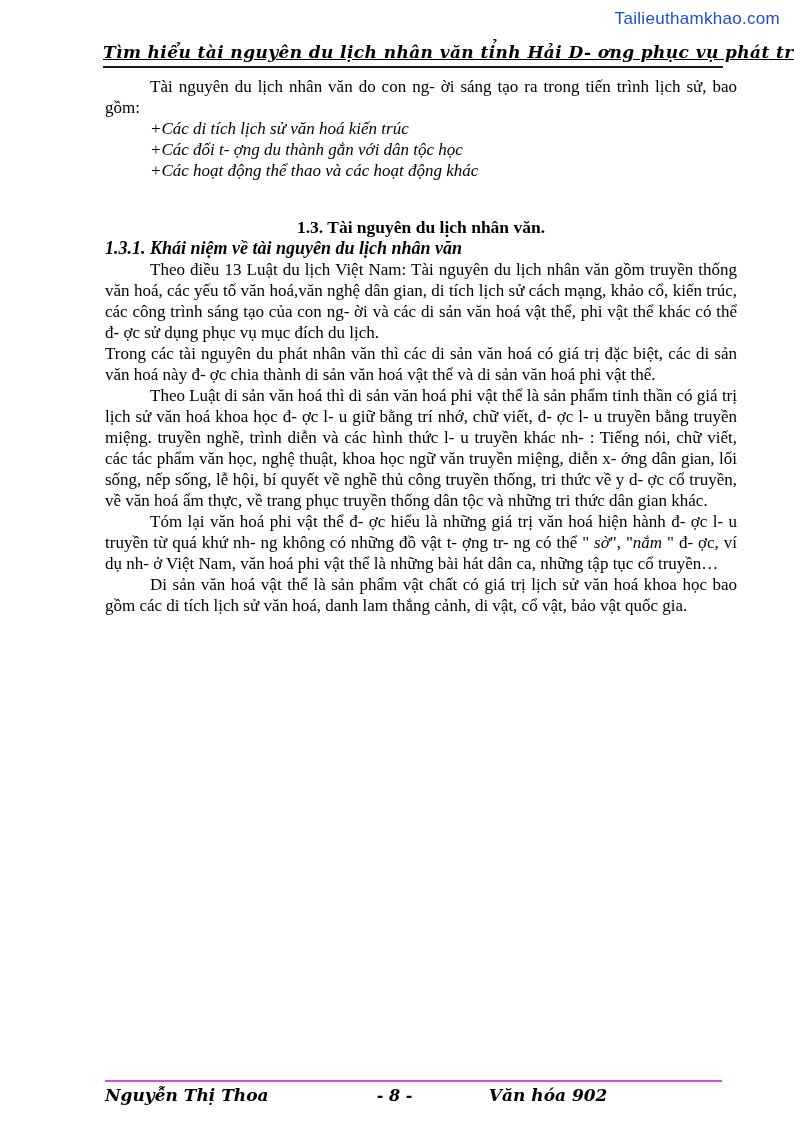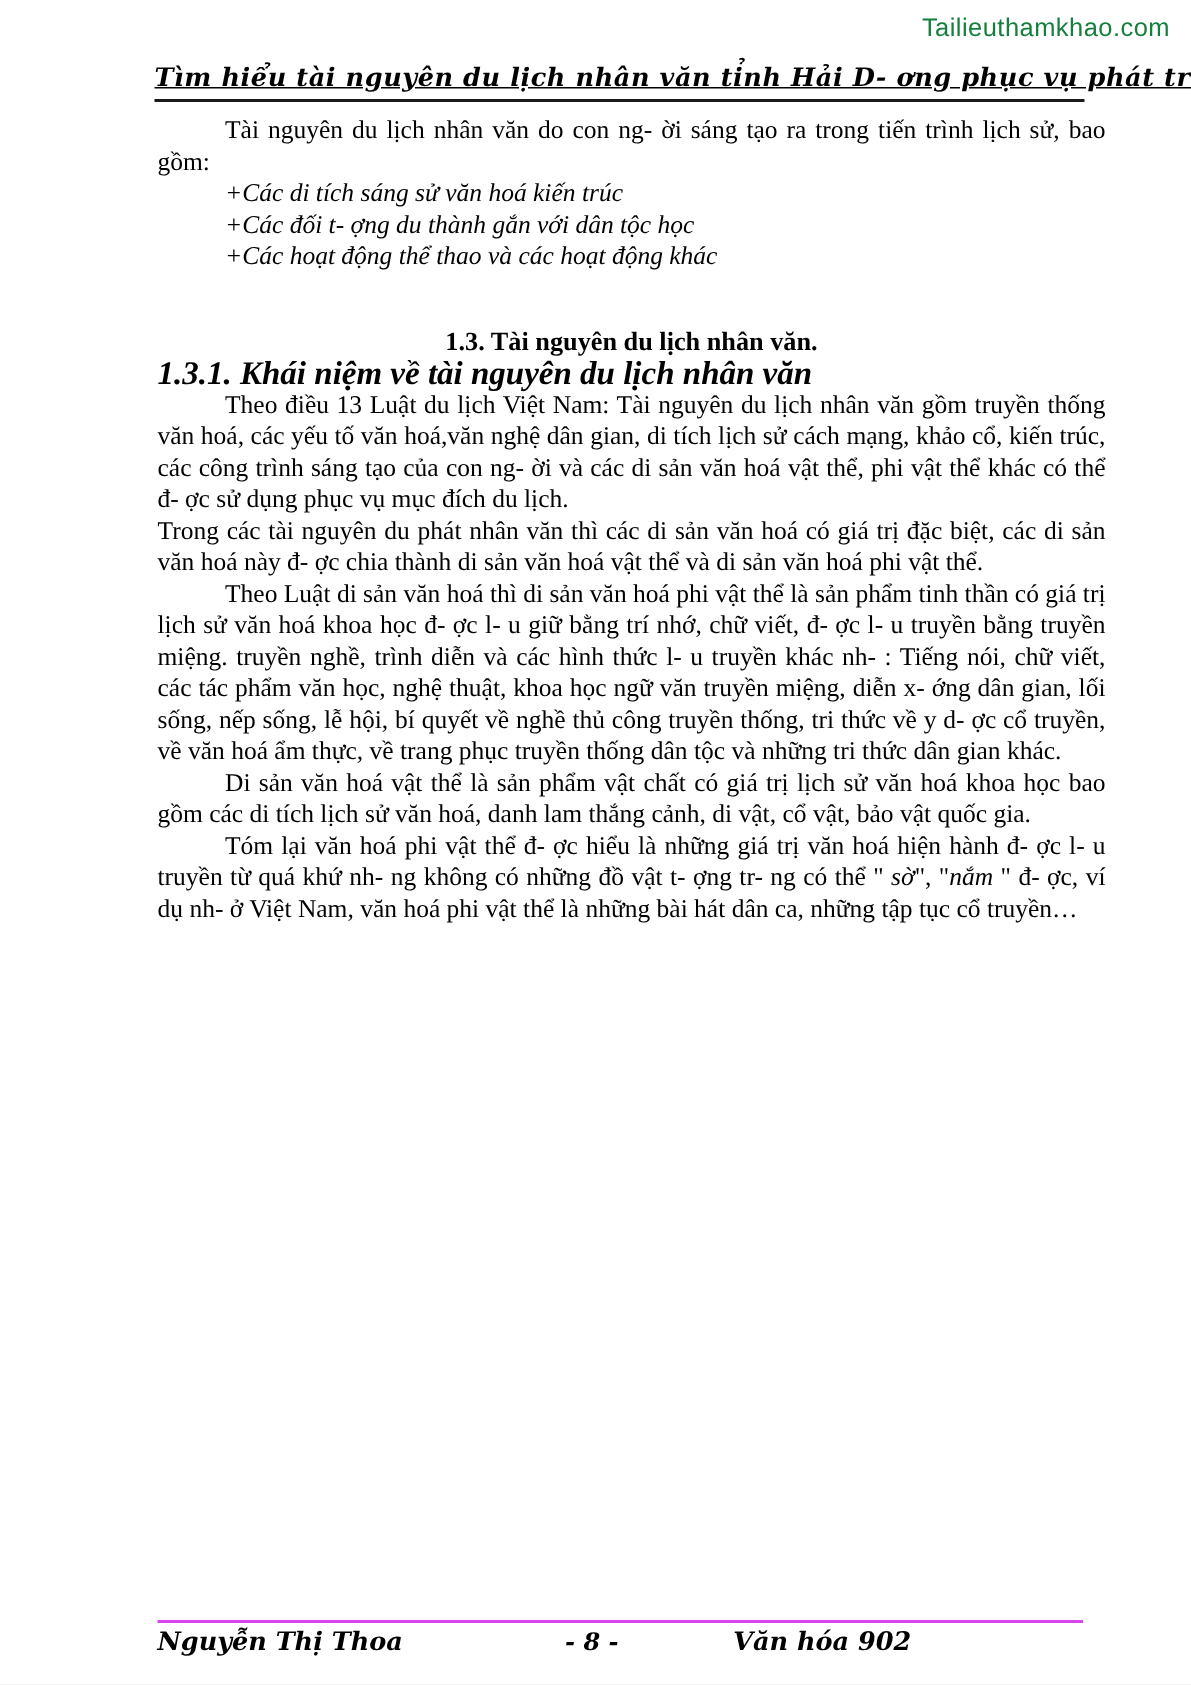--- a/index.html
+++ b/index.html
@@ -13,21 +13,21 @@
     color: #000000;
     font-family: "Liberation Serif", serif;
     overflow: hidden;
   }
   .watermark {
     position: absolute;
     top: 9px;
     right: 14px;
     font-family: "Liberation Sans", sans-serif;
     font-size: 17px;
-    color: #15803d;
+    color: #1d4ed8;
     letter-spacing: 0.3px;
   }
   .doc-header {
     position: absolute;
     top: 42px;
     left: 103px;
     width: 620px;
     text-align: center;
     font-family: "DejaVu Serif", serif;
     font-style: italic;
@@ -53,21 +53,21 @@
   .bullet-item { white-space: nowrap; }
   .section-heading {
     font-weight: 700;
     font-size: 17.5px;
     margin-top: 36px;
     text-align: center;
   }
   .subsection-heading {
     font-weight: 700;
     font-style: italic;
-    font-size: 22px;
+    font-size: 18px;
     text-align: left;
   }
   .doc-footer {
     position: absolute;
     top: 1080px;
     left: 105px;
     width: 617px;
     border-top: 2px solid #d946ef;
     padding-top: 3px;
     display: flex;
@@ -90,38 +90,38 @@
 
   <div class="doc-header">
     <span class="header-text">Tìm hiểu tài nguyên du lịch nhân văn tỉnh Hải D- ơng phục vụ phát triển du lịch</span>
   </div>
 
   <div class="content">
 
     <p class="para indent">Tài nguyên du lịch nhân văn do con ng- ời sáng tạo ra trong tiến trình lịch sử, bao gồm:</p>
 
     <div class="bullet-list">
-      <div class="bullet-item">+Các di tích sáng sử văn hoá kiến trúc</div>
+      <div class="bullet-item">+Các di tích lịch sử văn hoá kiến trúc</div>
       <div class="bullet-item">+Các đối t- ợng du thành gắn với dân tộc học</div>
       <div class="bullet-item">+Các hoạt động thể thao và các hoạt động khác</div>
     </div>
 
     <h2 class="section-heading">1.3. Tài nguyên du lịch nhân văn.</h2>
 
     <h3 class="subsection-heading">1.3.1. Khái niệm về tài nguyên du lịch nhân văn</h3>
 
     <p class="para indent">Theo điều 13 Luật du lịch Việt Nam: Tài nguyên du lịch nhân văn gồm truyền thống văn hoá, các yếu tố văn hoá,văn nghệ dân gian, di tích lịch sử cách mạng, khảo cổ, kiến trúc, các công trình sáng tạo của con ng- ời và các di sản văn hoá vật thể, phi vật thể khác có thể đ- ợc sử dụng phục vụ mục đích du lịch.</p>
 
     <p class="para">Trong các tài nguyên du phát nhân văn thì các di sản văn hoá có giá trị đặc biệt, các di sản văn hoá này đ- ợc chia thành di sản văn hoá vật thể và di sản văn hoá phi vật thể.</p>
 
     <p class="para indent">Theo Luật di sản văn hoá thì di sản văn hoá phi vật thể là sản phẩm tinh thần có giá trị lịch sử văn hoá khoa học đ- ợc l- u giữ bằng trí nhớ, chữ viết, đ- ợc l- u truyền bằng truyền miệng. truyền nghề, trình diễn và các hình thức l- u truyền khác nh- : Tiếng nói, chữ viết, các tác phẩm văn học, nghệ thuật, khoa học ngữ văn truyền miệng, diễn x- ớng dân gian, lối sống, nếp sống, lễ hội, bí quyết về nghề thủ công truyền thống, tri thức về y d- ợc cổ truyền, về văn hoá ẩm thực, về trang phục truyền thống dân tộc và những tri thức dân gian khác.</p>
 
+    <p class="para indent"><span>Tóm lại văn hoá phi vật thể đ- ợc hiểu là những giá trị văn hoá hiện hành đ- ợc l- u truyền từ quá khứ nh- ng không có những đồ vật t- ợng tr- ng có thể " </span><i>sờ</i><span>", "</span><i>nắm</i><span> " đ- ợc, ví dụ nh- ở Việt Nam, văn hoá phi vật thể là những bài hát dân ca, những tập tục cổ truyền…</span></p>
+
     <p class="para indent">Di sản văn hoá vật thể là sản phẩm vật chất có giá trị lịch sử văn hoá khoa học bao gồm các di tích lịch sử văn hoá, danh lam thắng cảnh, di vật, cổ vật, bảo vật quốc gia.</p>
-
-    <p class="para indent"><span>Tóm lại văn hoá phi vật thể đ- ợc hiểu là những giá trị văn hoá hiện hành đ- ợc l- u truyền từ quá khứ nh- ng không có những đồ vật t- ợng tr- ng có thể " </span><i>sờ</i><span>", "</span><i>nắm</i><span> " đ- ợc, ví dụ nh- ở Việt Nam, văn hoá phi vật thể là những bài hát dân ca, những tập tục cổ truyền…</span></p>
 
   </div>
 
   <div class="doc-footer">
     <span class="footer-author">Nguyễn Thị Thoa</span>
     <span class="footer-page">- 8 -</span>
     <span class="footer-class">Văn hóa 902</span>
   </div>
 
 </div>

